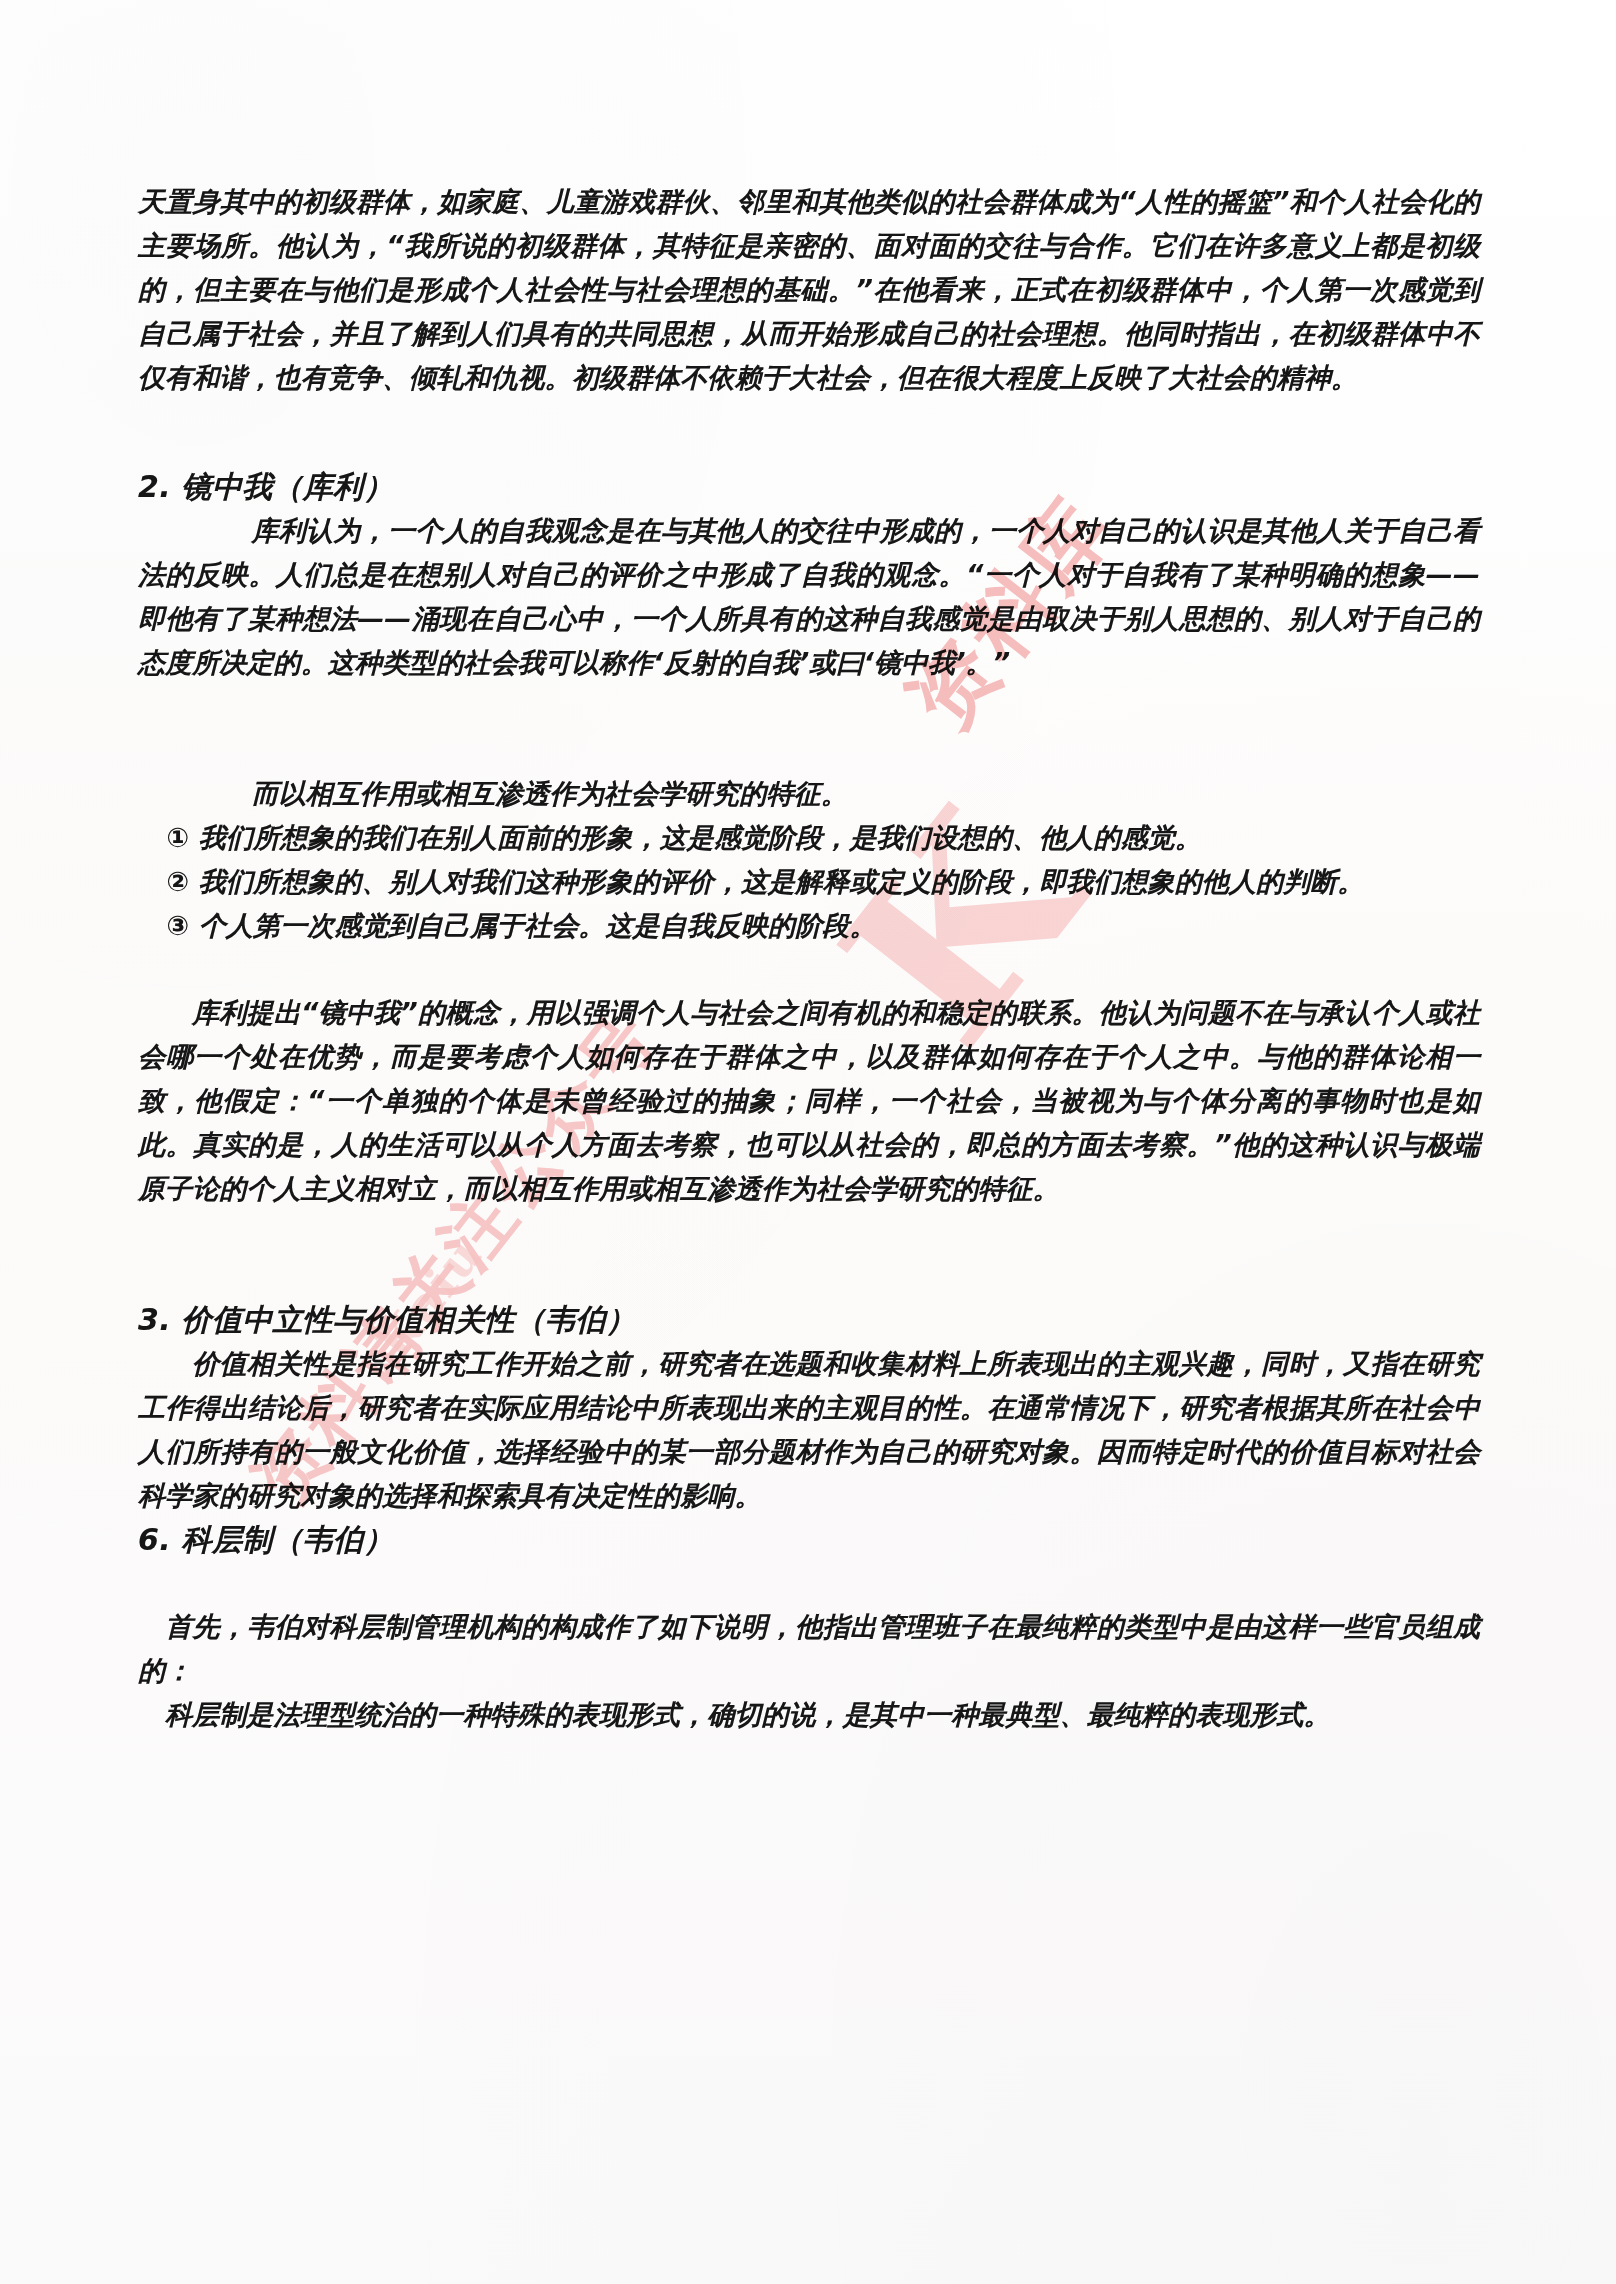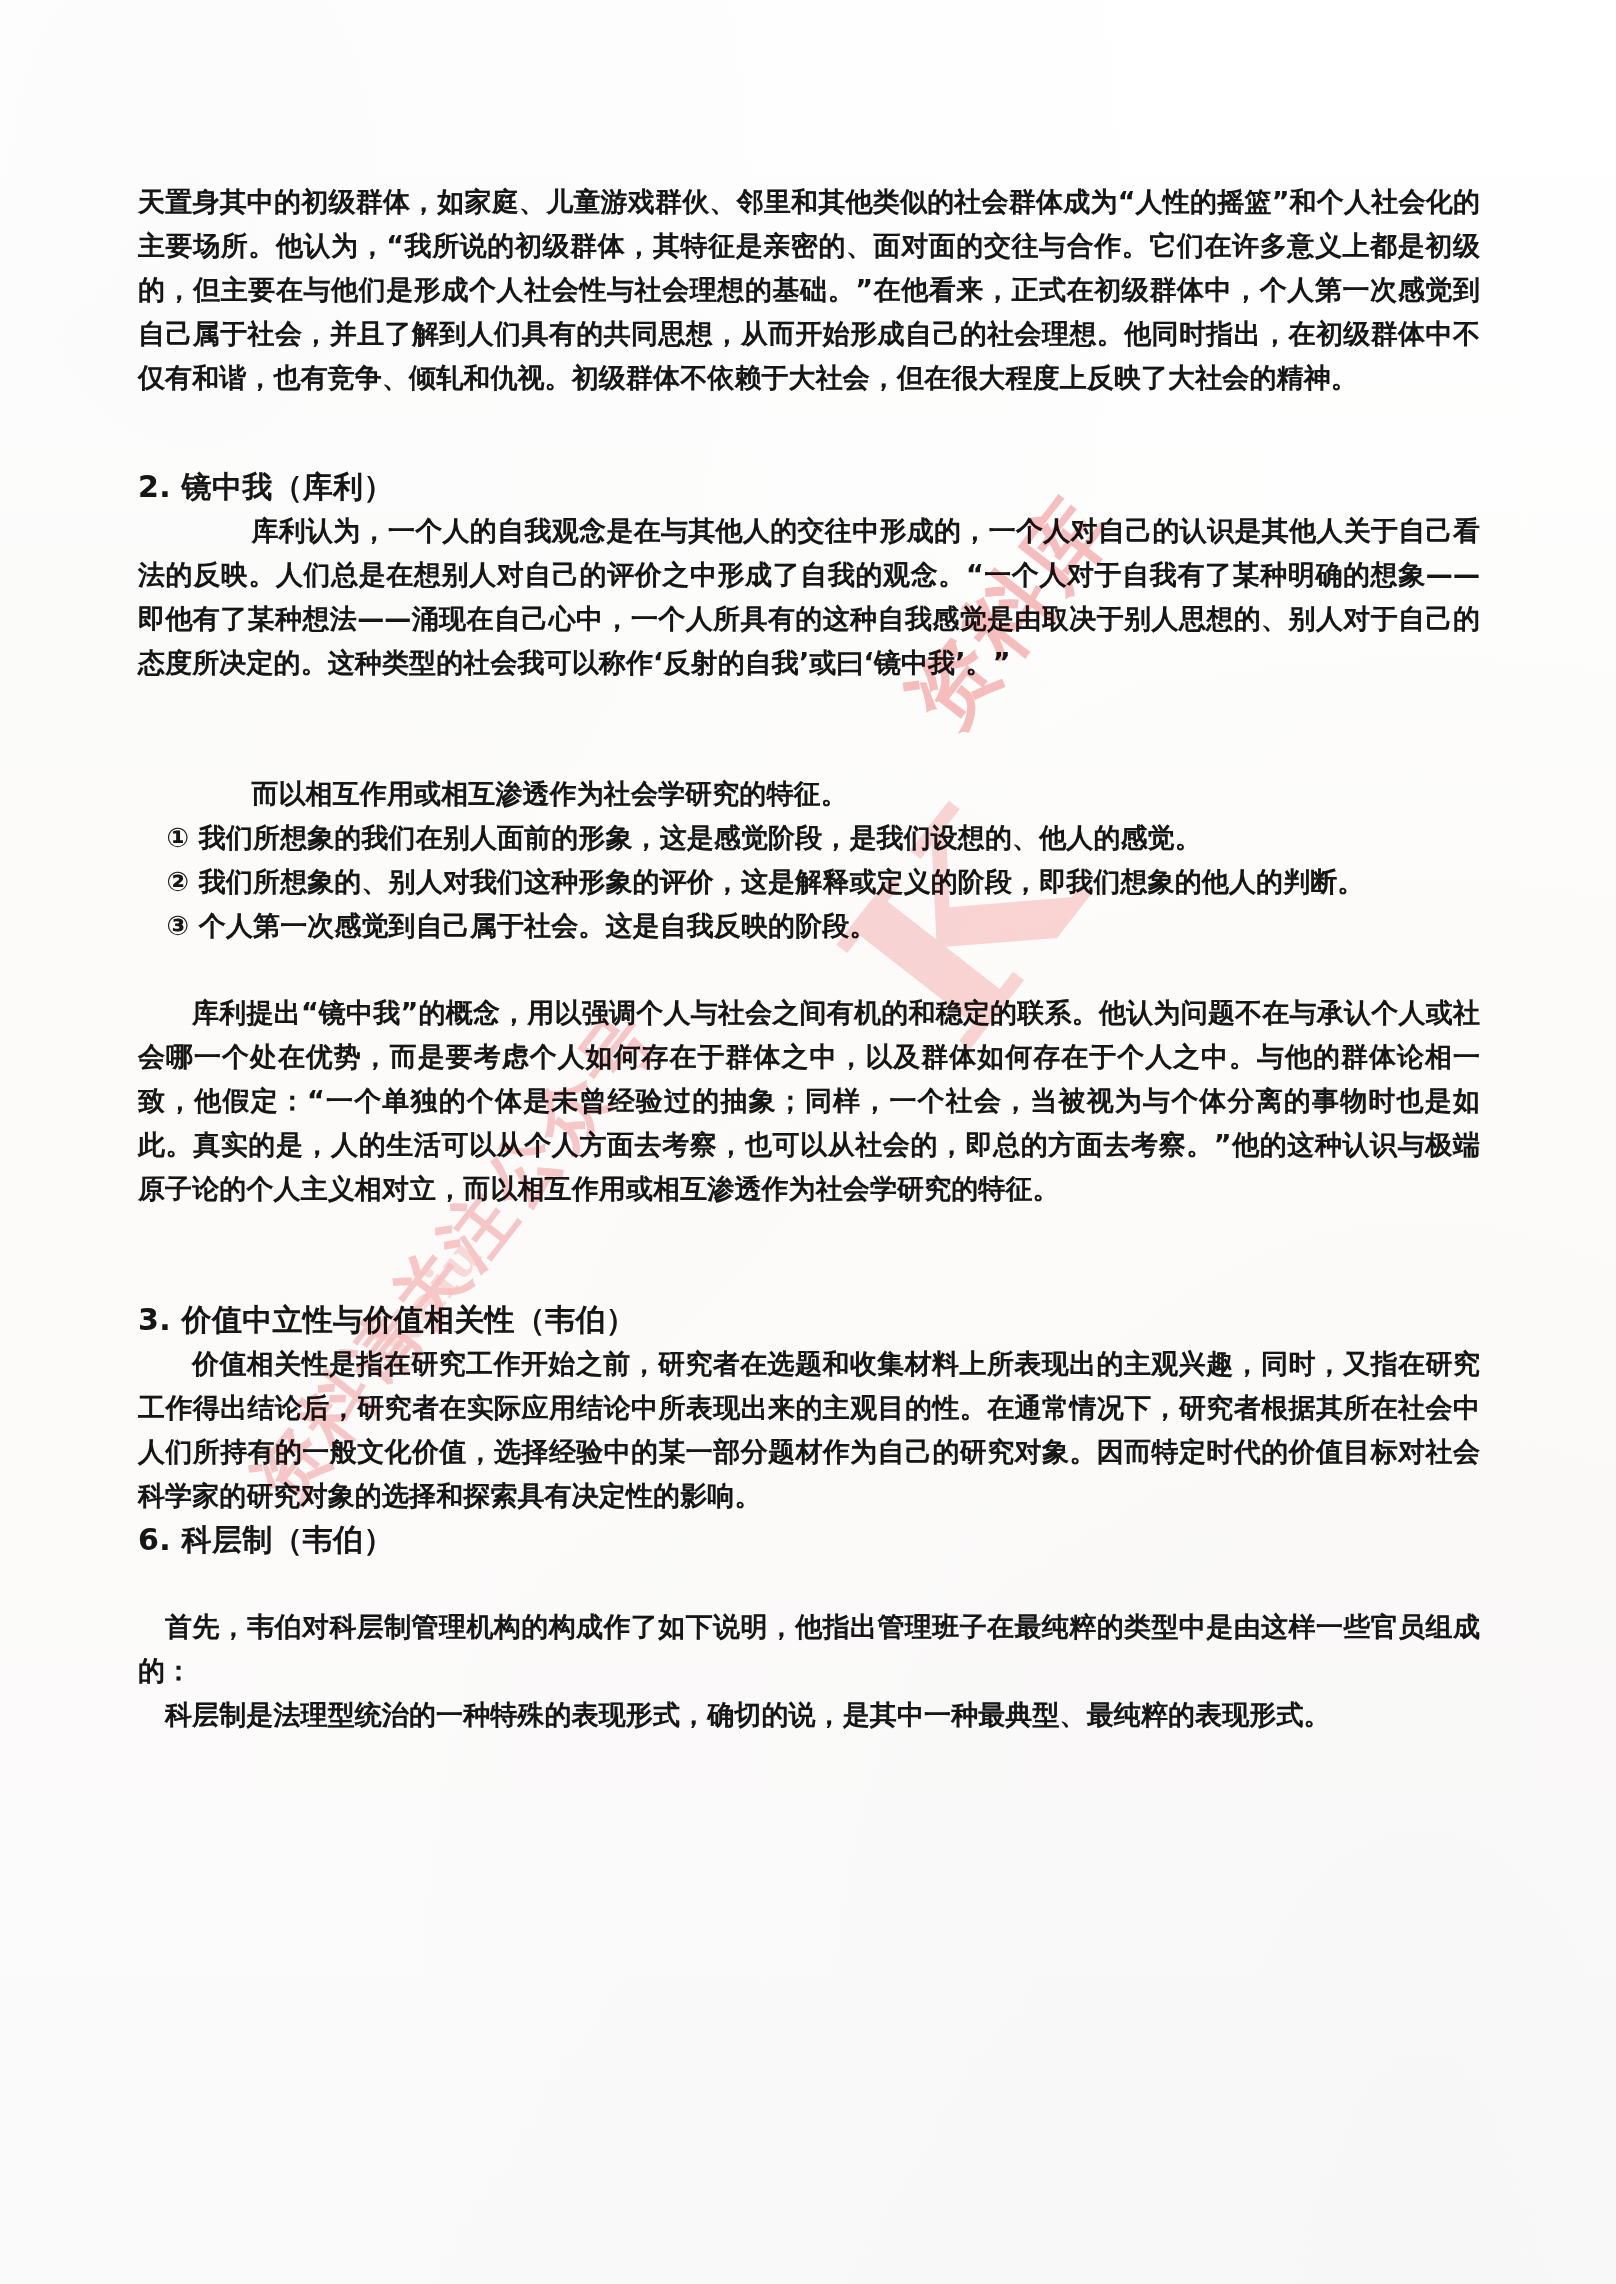--- a/index.html
+++ b/index.html
@@ -122,20 +122,21 @@
   .listline {
     margin: 0;
     text-indent: 1.05em;
     text-align: justify;
     text-justify: inter-character;
   }
 
   
   #content .para, #content .heading, #content .listline {
     text-shadow: 0 0 0.3px rgba(0,0,0,0.25);
+    font-style: italic;
   }
 </style>
 </head>
 <body>
 
 <div id="page">
 
   <div id="paper-tint"></div>
 
   <div id="watermark-layer">

